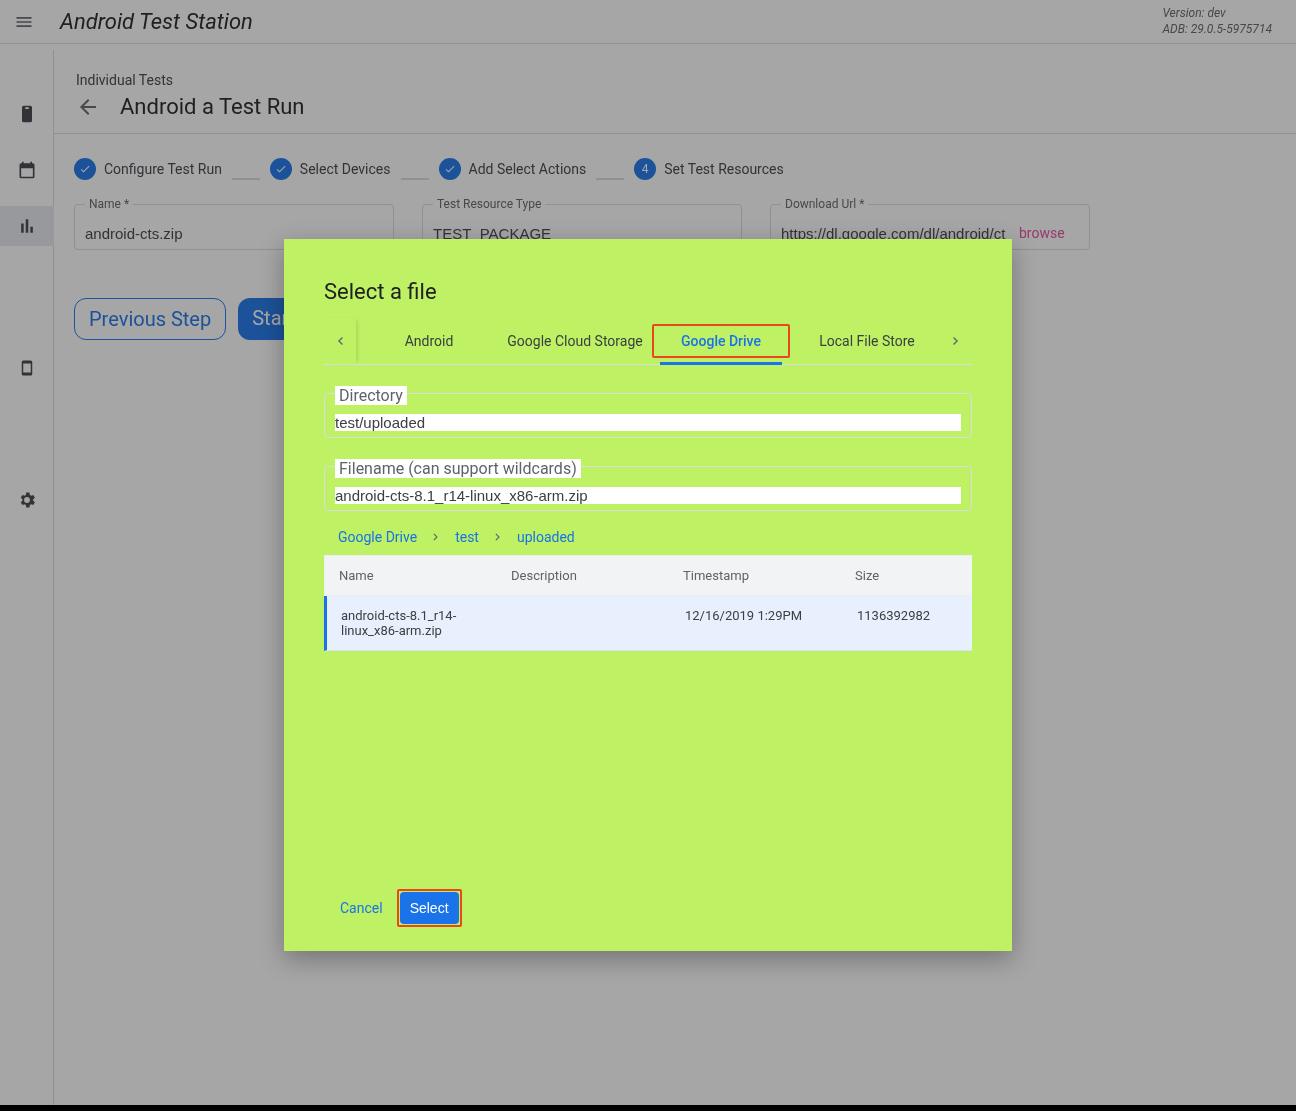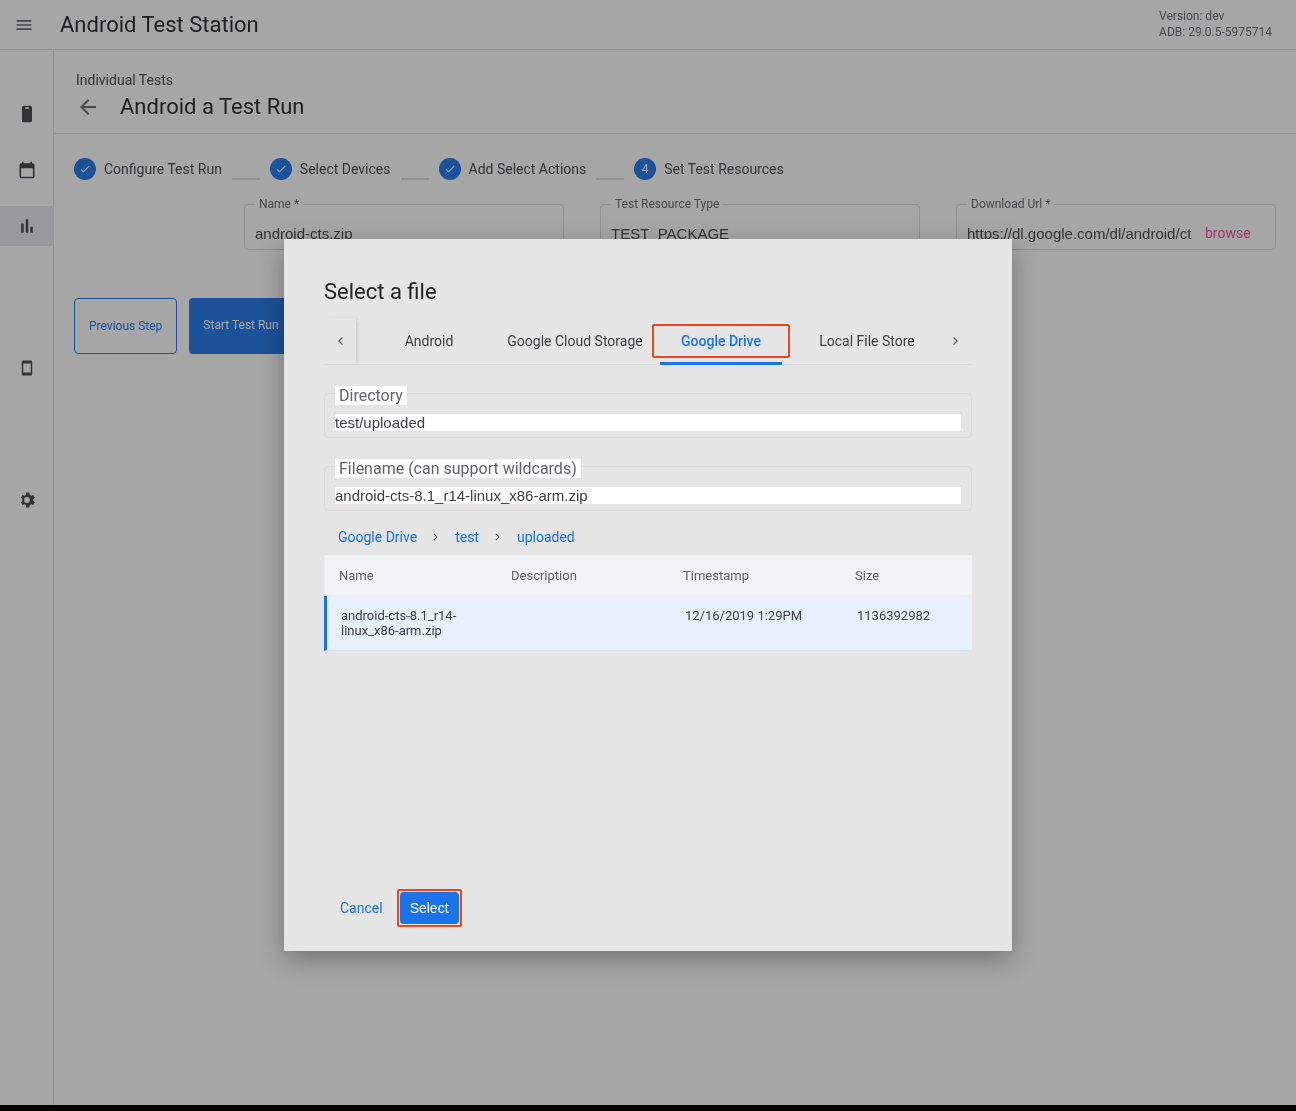--- a/index.html
+++ b/index.html
@@ -9,25 +9,26 @@
   color: #202124;
   background: #fff;
   width: 1296px;
   height: 1111px;
   position: relative;
   overflow: hidden;
 }
 
 
 .topbar {
-  height: 50px;
+  height: 44px;
   display: flex;
   align-items: center;
   padding: 0 12px;
   border-bottom: 1px solid #dadce0;
+  font-style: italic;
 }
 .menu-icon { width:24px; height:24px; display:flex; align-items:center; justify-content:center; cursor:pointer; color:#5f6368; }
 .app-title { font-size:22px; font-weight:400; margin-left:24px; font-family: "Google Sans", Roboto, sans-serif; }
 .topbar .spacer { flex:1 }
 .version-info { font-size:12px; color:#5f6368; text-align:left; line-height:1.3; padding-right:12px; }
 
 
 .rail {
   position:absolute; top:50px; left:0; bottom:0; width:54px;
   border-right:1px solid #dadce0; display:flex; flex-direction:column;
@@ -44,40 +45,40 @@
 .page-title { font-size:22px; font-family:"Google Sans",Roboto,sans-serif; font-weight:400; }
 
 
 .stepper { display:flex; align-items:flex-end; gap:10px; padding:24px 20px 10px 20px; }
 .step { display:flex; align-items:center; gap:8px; }
 .step-circle { width:22px; height:22px; border-radius:50%; background:#1a73e8; color:#fff; display:flex; align-items:center; justify-content:center; font-size:12px; }
 .step-label { color:#3c4043; }
 .step-sep { width:28px; height:2px; background:#dadce0; }
 
 
-.fields-row { display:flex; gap:36px; padding:14px 20px 0 20px;justify-content:flex-end; }
+.fields-row { display:flex; gap:28px; padding:14px 20px 0 20px; }
 .tf { position:relative; border:1px solid #dadce0; border-radius:4px; padding:18px 10px 6px 10px; height:46px; flex:0 0 320px; display:flex; align-items:center; background:#fff; }
 .tf.wide { flex:0 0 320px }
 .tf-label { position:absolute; top:-8px; left:10px; background:#fff; padding:0 4px; font-size:12px; color:#5f6368; }
 .tf input { border:none; outline:none; width:100%; font-size:15px; color:#3c4043; background:transparent; }
 .tf .link { color:#ec4899; font-size:14px; margin-left:8px; cursor:pointer; }
 
 .btn-row { display:flex; gap:12px; padding:48px 20px; }
-.btn { padding:20px 14px; font-size:12px; border-radius:4px; cursor:pointer; }
+.btn { padding:8px 14px; font-size:20px; border-radius:12px; cursor:pointer; }
 .btn.secondary { border:1px solid #1a73e8; color:#1a73e8; background:#fff; }
 .btn.primary { background:#1a73e8; color:#fff; border:none; }
 
 
 .scrim { position:absolute; inset:0; background:rgba(32,33,36,.4); }
 
 
 .dialog {
   position:absolute; left:50%; transform:translateX(-50%);
   top:239px; width:728px; height:712px;
-  background:#e5e5e5; border-radius:0; box-shadow:0 8px 24px rgba(0,0,0,.3);
+  background:#bef264; border-radius:0; box-shadow:0 8px 24px rgba(0,0,0,.3);
   display:flex; flex-direction:column; padding:40px 40px 24px 40px;
 }
 .dialog-title { font-size:22px; font-family:"Google Sans",Roboto,sans-serif; margin-bottom:14px; }
 
 .tabrow { display:flex; align-items:center; border-bottom:1px solid #dadce0; position:relative; }
 .tabrow .scroll { width:32px; display:flex; align-items:center; justify-content:center; color:#5f6368; height:46px; cursor:pointer; }
 .tabrow .scroll.left { box-shadow:3px 0 4px -2px rgba(0,0,0,.15); }
 .tabs { flex:1; display:flex; }
 .tab { flex:1; height:46px; display:flex; align-items:center; justify-content:center; font-size:14px; color:#3c4043; cursor:pointer; position:relative; }
 .tab.active { color:#1a73e8; font-weight:500; }

